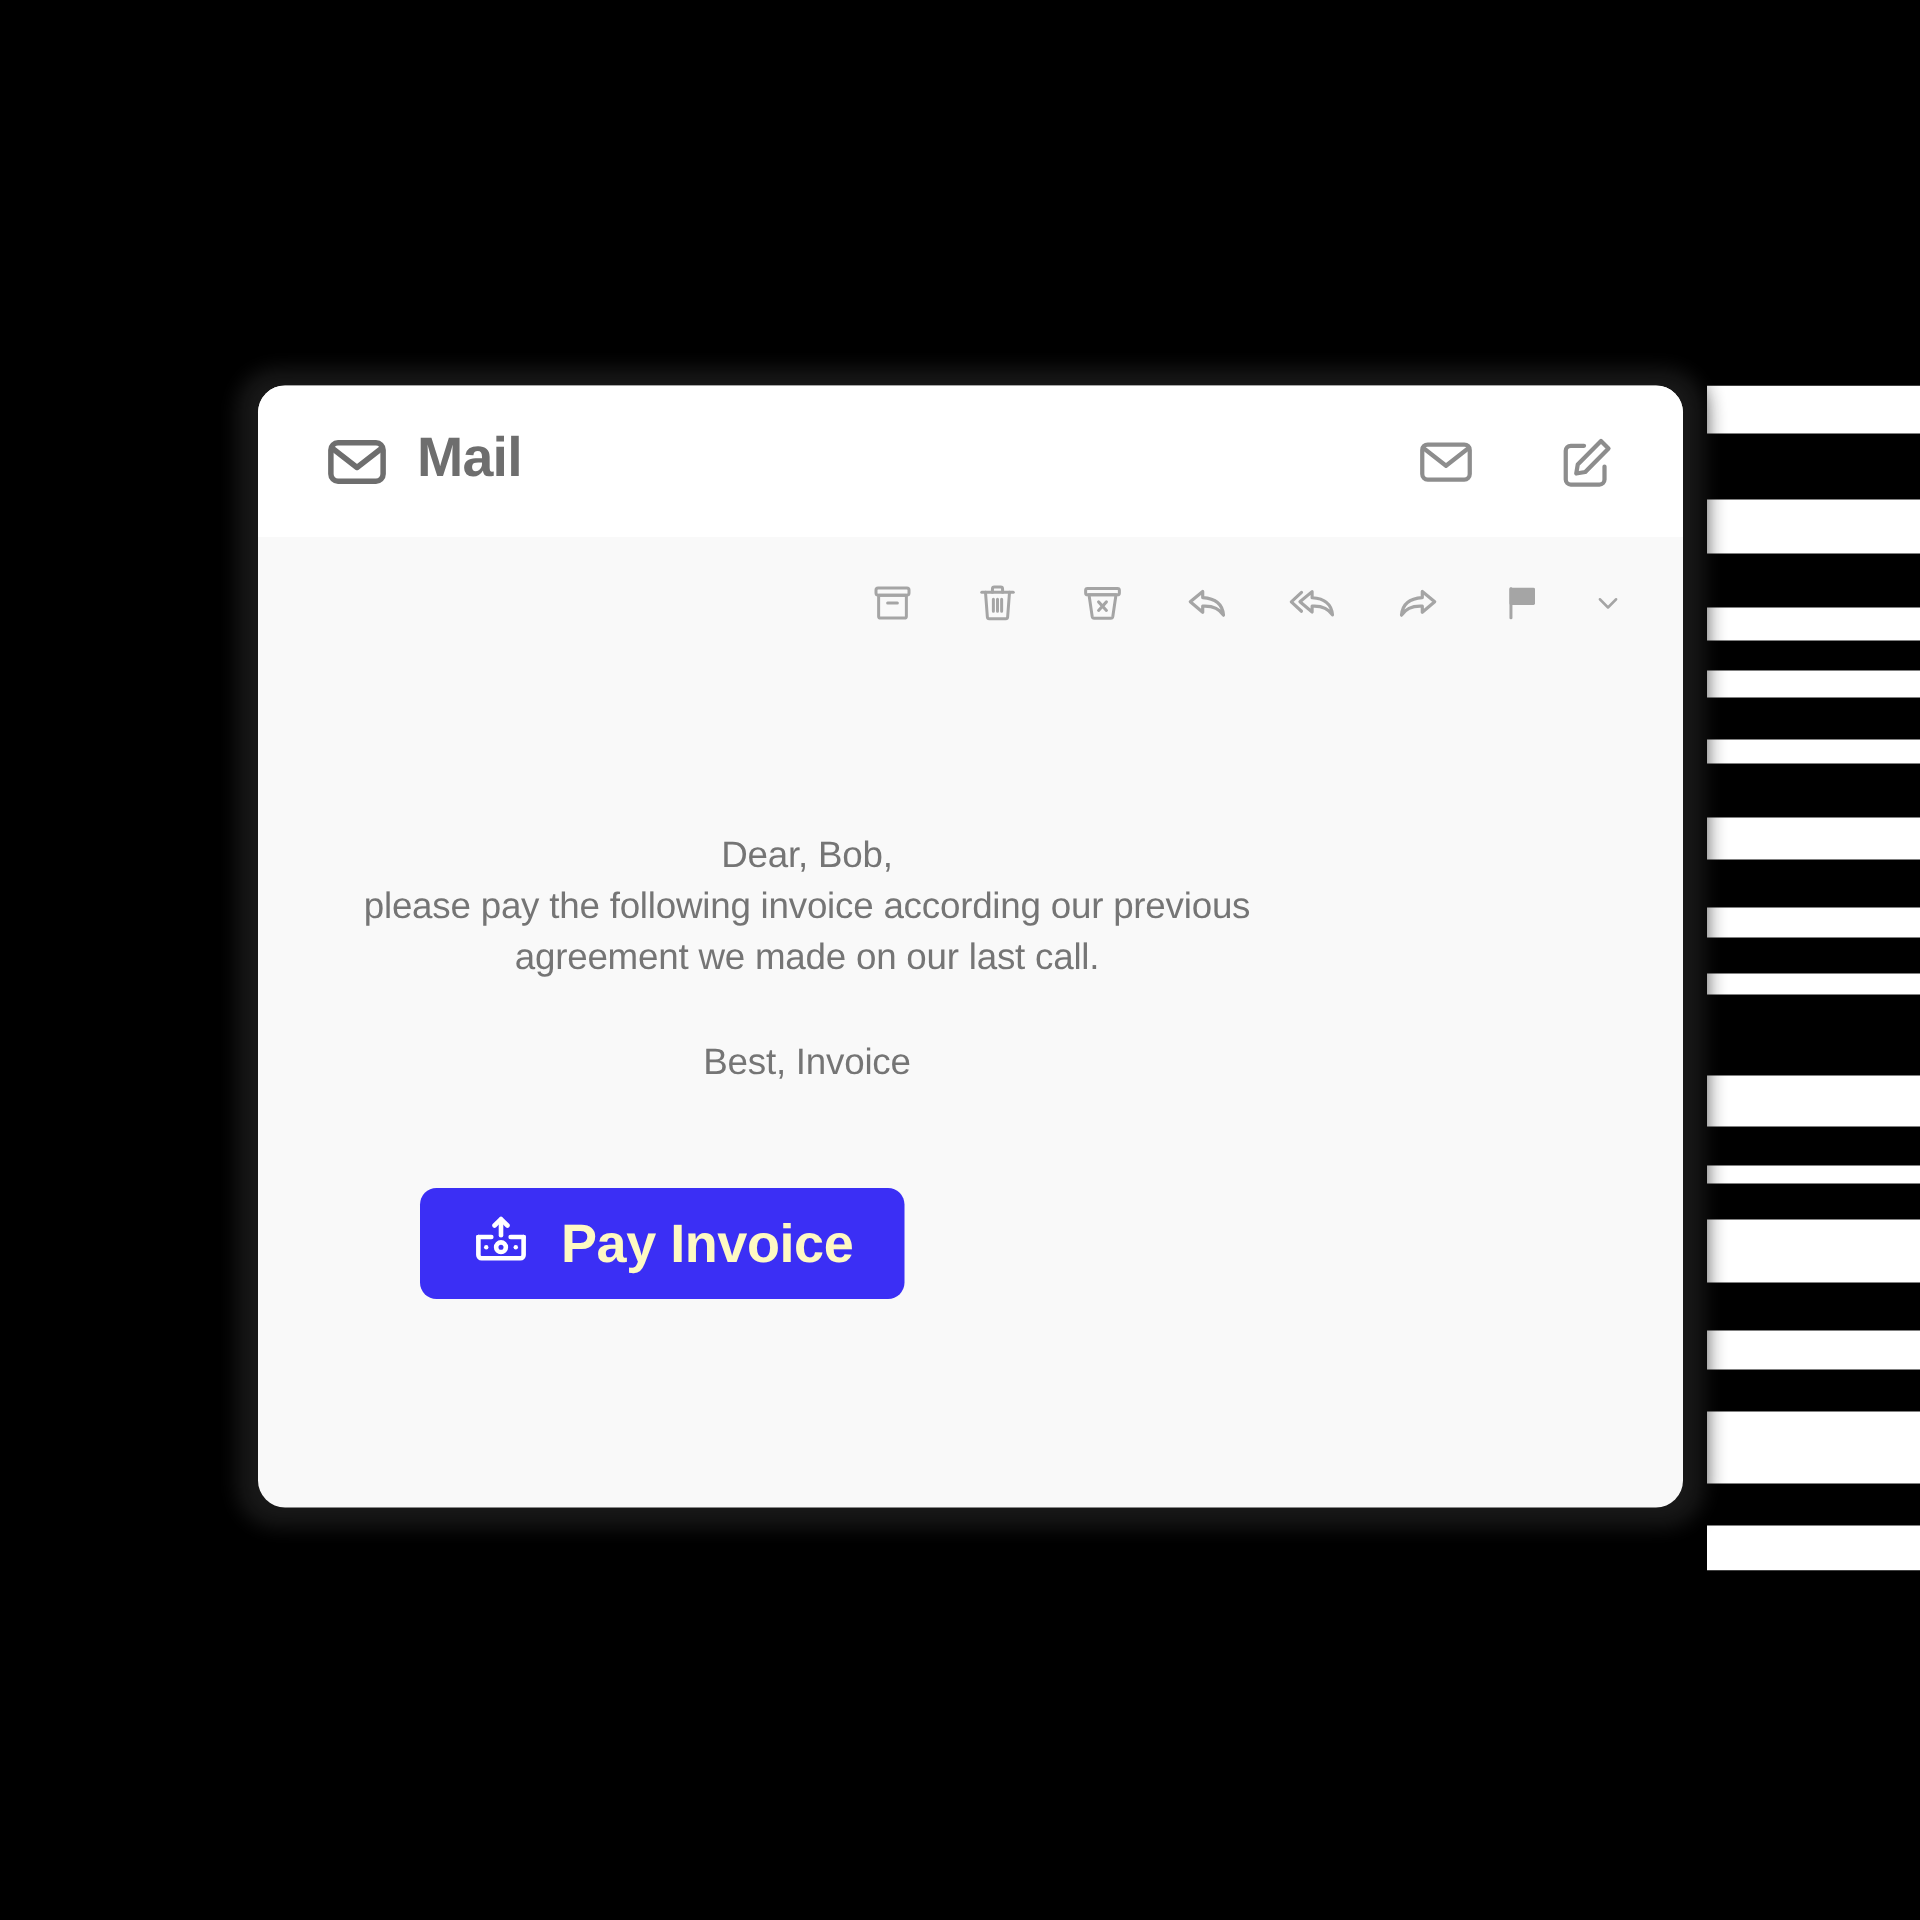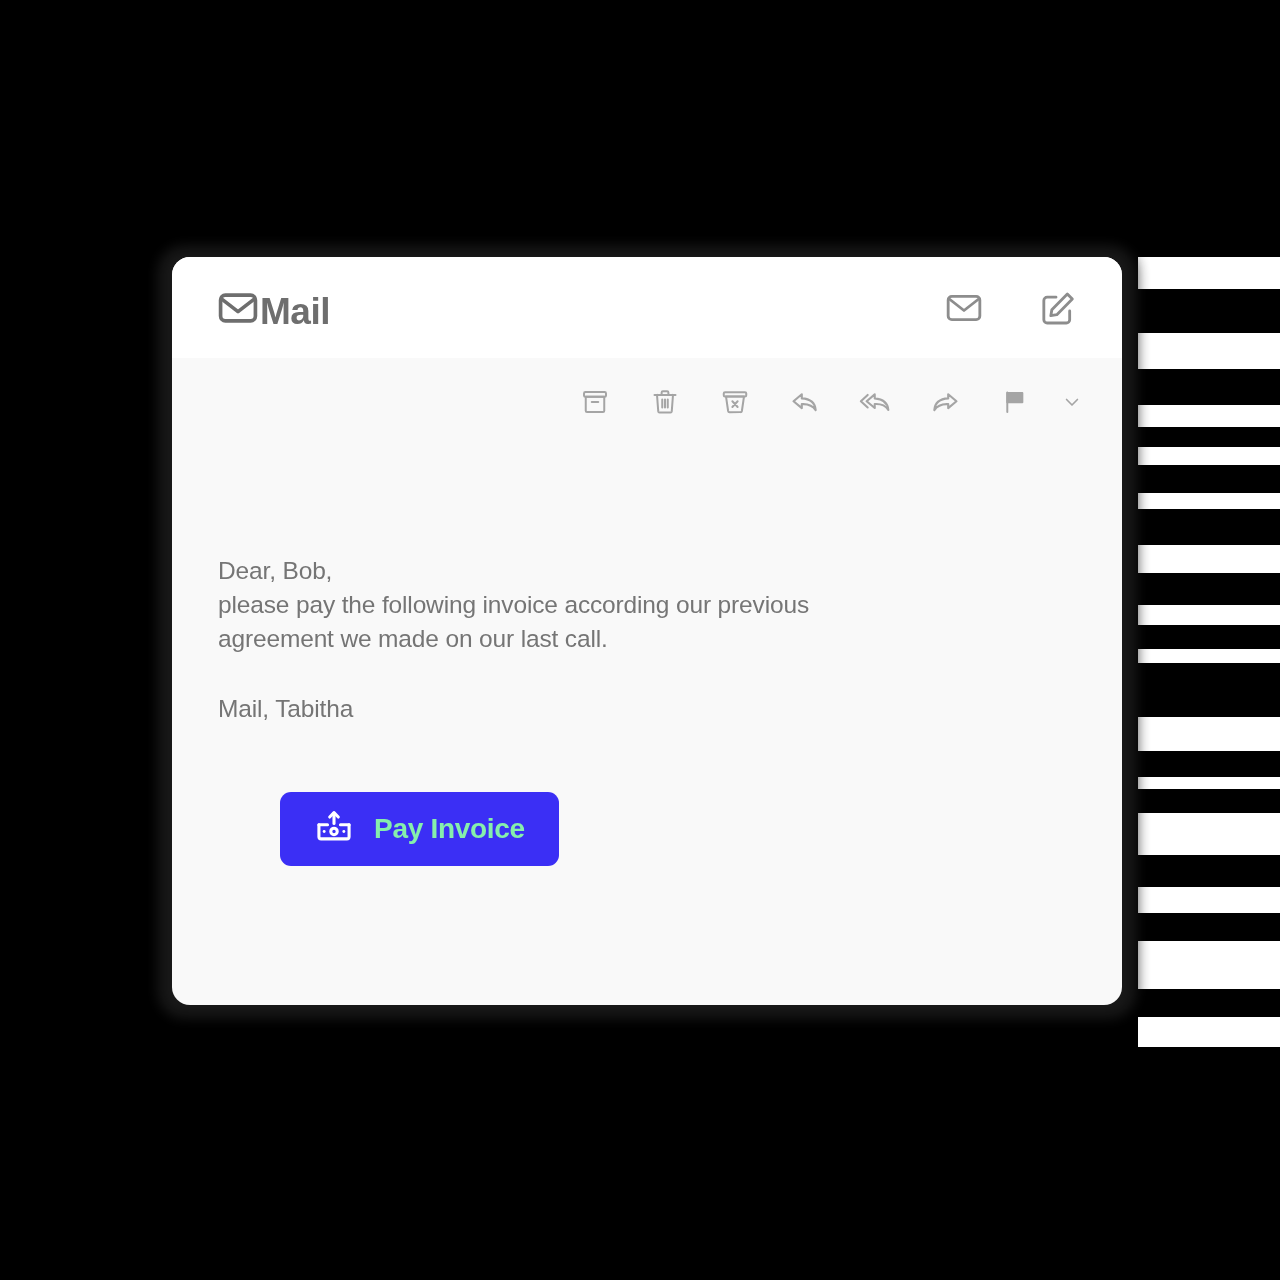--- a/index.html
+++ b/index.html
@@ -35,21 +35,21 @@
     border-radius:18px;
     overflow:hidden;
   }
 
   
   #header {
     height:101px; background:#ffffff;
     display:flex; align-items:center;
     padding:0 44px 0 44px;
   }
-  #brand { display:flex; align-items:flex-end; }
+  #brand { display:flex; align-items:flex-start; gap:18px; }
   #brand .label {
     font-size:37px; font-weight:bold; color:#6e6e6e;
     letter-spacing:-0.5px; line-height:1;
   }
   .hdr-actions { margin-left:auto; display:flex; align-items:center; gap:54px; }
   .hdr-btn { display:flex; align-items:center; justify-content:center;
              width:40px; height:40px; cursor:pointer; }
 
   
   #toolbar {
@@ -57,35 +57,35 @@
     padding-right:28px; gap:0;
   }
   .tool { width:70px; height:56px; display:flex; align-items:center;
           justify-content:center; cursor:pointer; }
   .tool.chev { width:44px; }
 
   
   #mail-body { padding:0 46px; }
   .para {
     font-size:24.5px; color:#757575; line-height:34px;
-    letter-spacing:-0.15px; max-width:640px;
+    letter-spacing:-0.15px; max-width:640px;text-align:center;
   }
   #greeting { margin-top:108px; }
   #message  { }
   #signoff  { margin-top:36px; }
 
   
   #pay-invoice-button {
     margin-top:66px; margin-left:62px;
     display:inline-flex; align-items:center; gap:20px;
     background:#3b2ff5; border:none; border-radius:11px;
     padding:0 34px; height:74px; cursor:pointer;
   }
   #pay-invoice-button .btn-label {
-    font-size:28px; font-weight:bold; color:#86efac;
+    font-size:36px; font-weight:bold; color:#fef9c3;
     letter-spacing:-0.3px; line-height:1;
   }
   .ico { display:block; }
 </style>
 </head>
 <body>
 
 <div id="stage">
 
   <div id="stripe-band">
@@ -193,21 +193,21 @@
       <div class="tool chev">
         <svg class="ico" width="20" height="20" viewBox="0 0 24 24" fill="none" stroke="#a5a5a5" stroke-width="2" stroke-linecap="round" stroke-linejoin="round">
           <path d="M5.5 9l6.5 6.6L18.5 9"></path>
         </svg>
       </div>
     </div>
 
     <div id="mail-body">
       <p class="para" id="greeting">Dear, Bob,</p>
       <p class="para" id="message">please pay the following invoice according our previous agreement we made on our last call.</p>
-      <p class="para" id="signoff">Mail, Tabitha</p>
+      <p class="para" id="signoff">Best, Invoice</p>
 
       <button id="pay-invoice-button">
         <span>
           <svg class="ico" width="40" height="40" viewBox="0 0 26 26" fill="none" stroke="#ffffff" stroke-width="2" stroke-linecap="round" stroke-linejoin="round">
             <path d="M3.2 10.2V18a1.4 1.4 0 0 0 1.4 1.4h16.8A1.4 1.4 0 0 0 22.8 18v-7.8"></path>
             <path d="M3.2 10.2h5.6M17.2 10.2h5.6"></path>
             <circle cx="13" cy="14.6" r="2.1"></circle>
             <circle cx="6.6" cy="14.6" r=".95" fill="#ffffff" stroke="none"></circle>
             <circle cx="19.4" cy="14.6" r=".95" fill="#ffffff" stroke="none"></circle>
             <path d="M13 9.4V2.6"></path>

